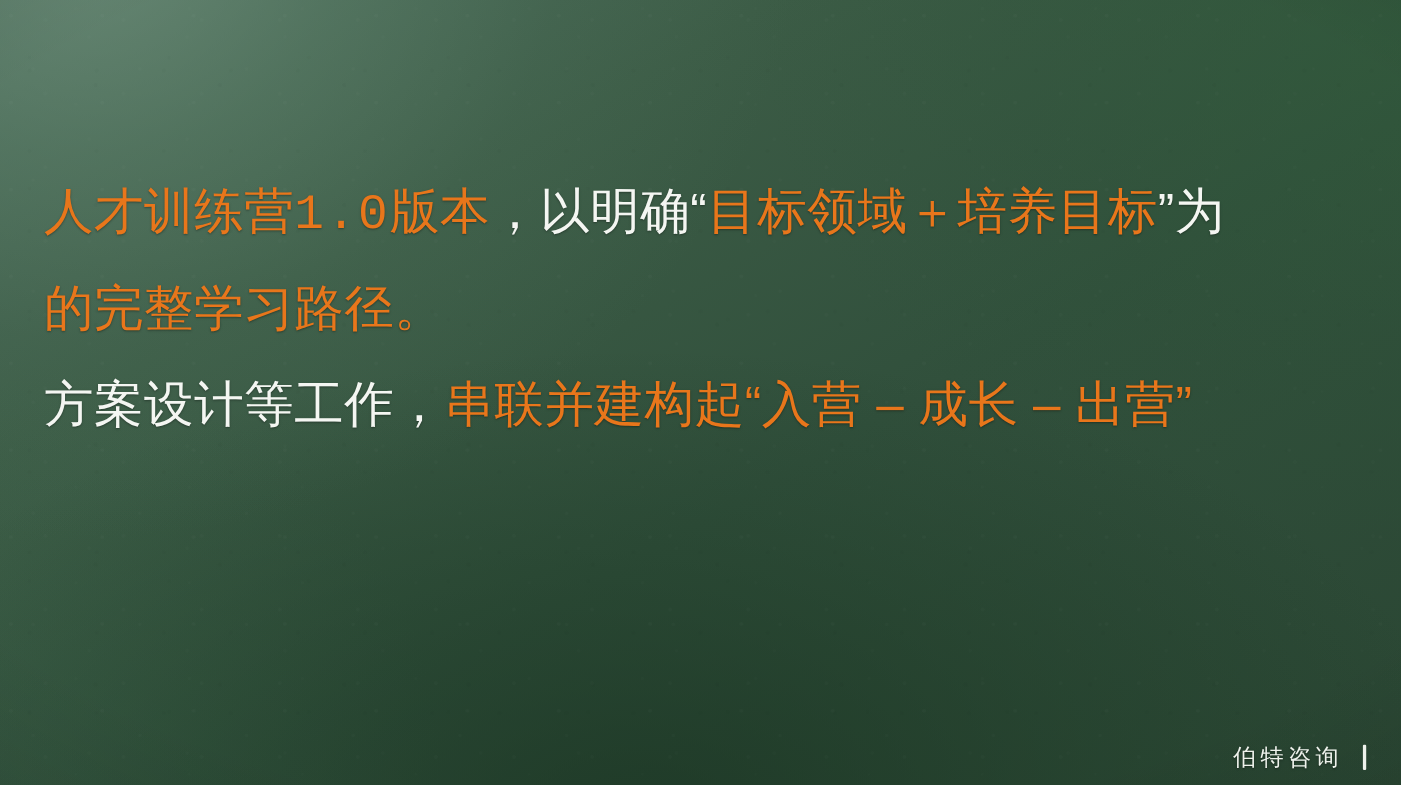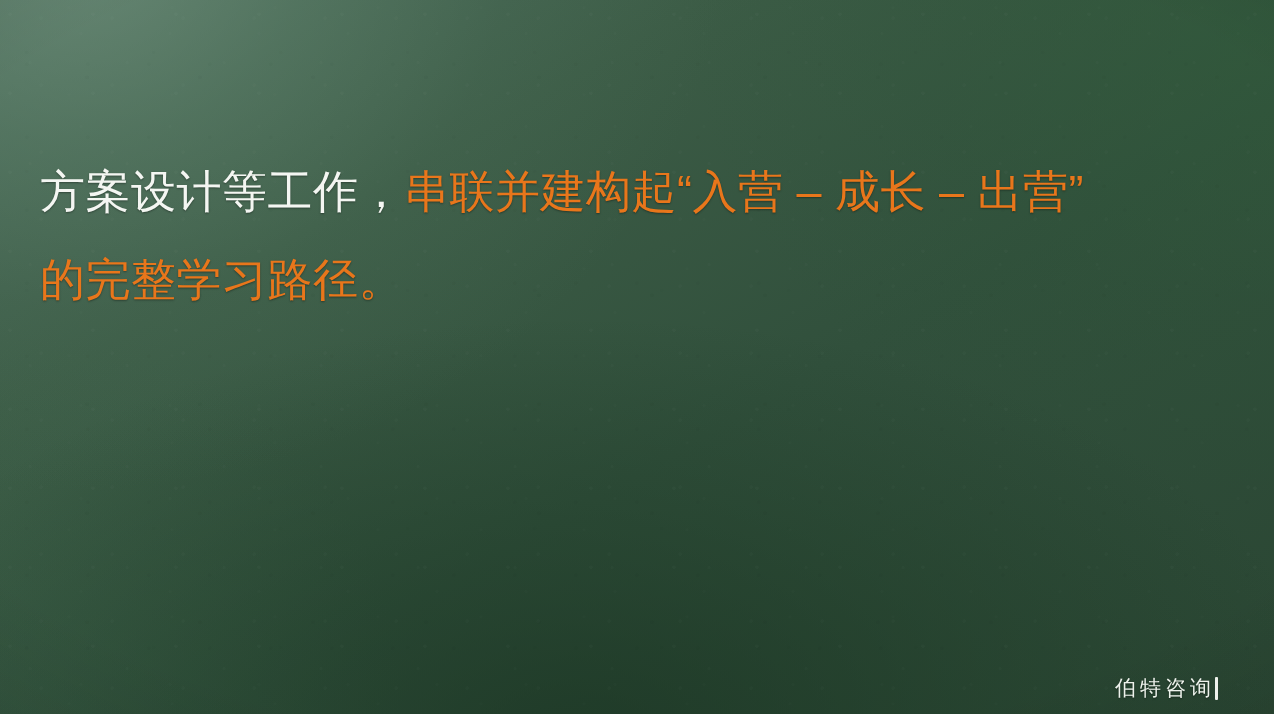--- a/index.html
+++ b/index.html
@@ -88,24 +88,25 @@
   .hl { color: #e8761b; }
 
   .mono-num {
     font-family: "Liberation Mono", "DejaVu Sans Mono", monospace;
     letter-spacing: 2px;
   }
 
   
   .footer {
     position: absolute;
-    right: 56px;
+    right: 32px;
     bottom: 12px;
     display: flex;
     align-items: center;
+    gap: 18px;
     z-index: 3;
   }
 
   .footer-text {
     font-size: 21px;
     letter-spacing: 4px;
     color: #eef2ec;
     text-shadow: 0 1px 2px rgba(0,0,0,0.4);
     white-space: nowrap;
   }
@@ -117,22 +118,23 @@
     border-radius: 1px;
   }
 </style>
 </head>
 <body>
 
 <div class="slide">
 
   <div class="body-copy">
 
+  <div class="copy-line"><span class="hl ">人才训练营</span><span class="hl mono-num">1.0</span><span class="hl ">版本</span><span class="">，以明确“</span><span class="hl ">目标领域＋培养目标</span><span class="">”为</span></div>
+      <div class="copy-line"><span class="hl ">的完整学习路径。</span></div>
       <div class="copy-line"><span class="">方案设计等工作，</span><span class="hl ">串联并建构起“入营 – 成长 – 出营”</span></div>
-      <div class="copy-line"><span class="hl ">的完整学习路径。</span></div>
     </div>
 
   <div class="footer">
     <span class="footer-text">伯特咨询</span>
     <span class="footer-sep"></span>
   </div>
 
 </div>
 
 </body></html>

